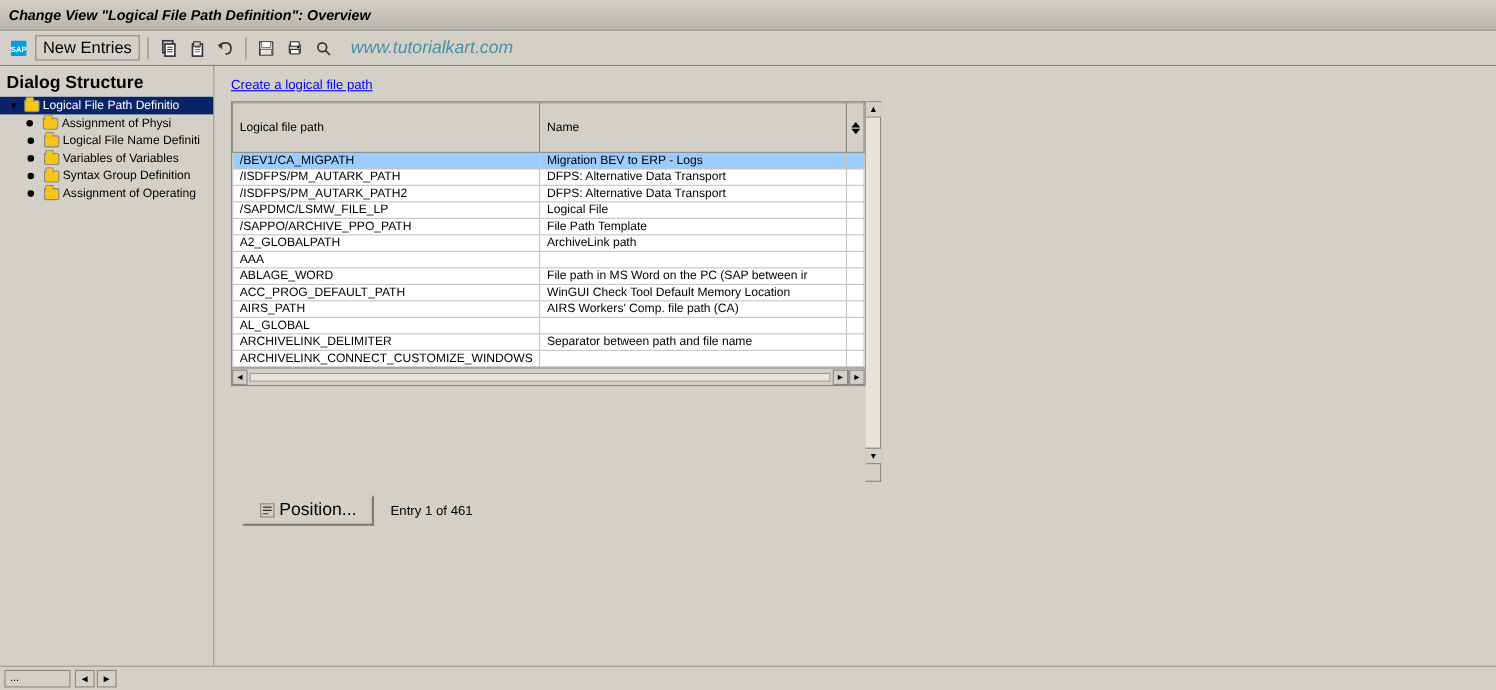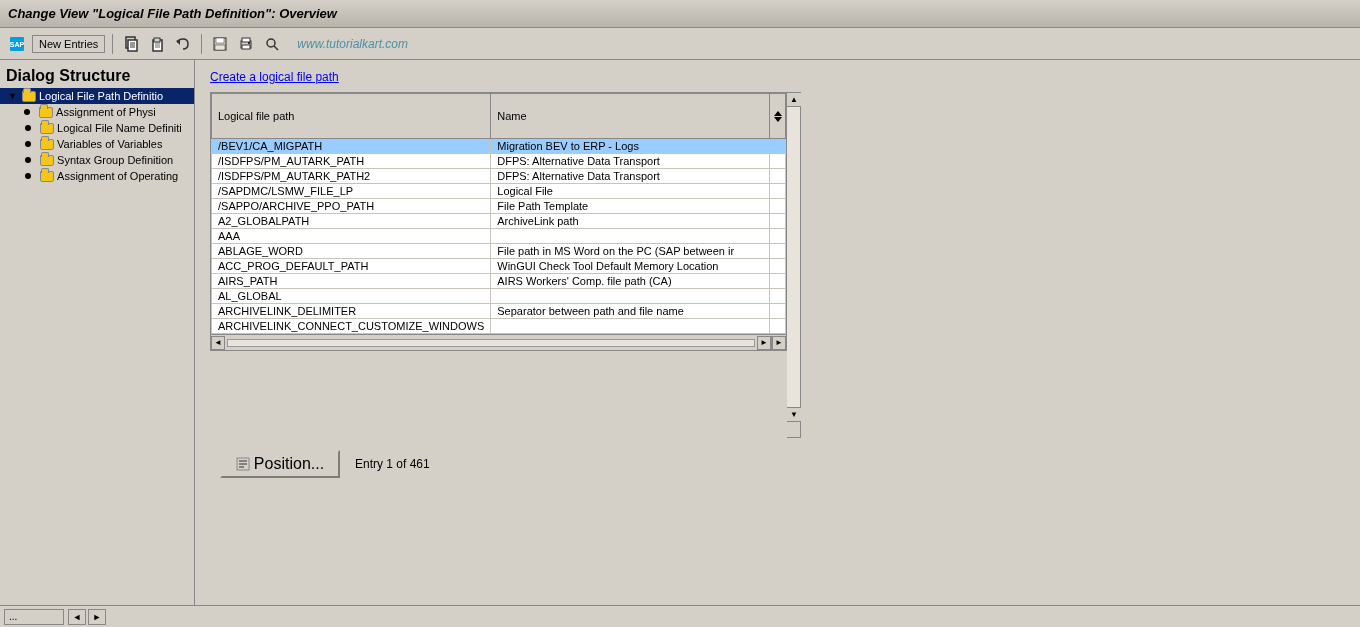--- a/index.html
+++ b/index.html
@@ -35,21 +35,21 @@
       align-items: center;
       gap: 4px;
       height: 32px;
     }
 
     .toolbar-btn {
       background: #d4d0c8;
       border: 1px solid #888;
       padding: 2px 6px;
       cursor: pointer;
-      font-size: 11px;
+      font-size: 15px;
       display: flex;
       align-items: center;
       gap: 3px;
       color: #000;
     }
 
     .toolbar-icon-btn {
       background: #d4d0c8;
       border: 1px solid transparent;
       width: 22px;
@@ -63,21 +63,21 @@
 
     .toolbar-separator {
       width: 1px;
       height: 20px;
       background: #888;
       margin: 0 3px;
     }
 
     .watermark {
       color: #4a90a4;
-      font-size: 12px;
+      font-size: 16px;
       font-style: italic;
       margin-left: 10px;
     }
 
     
     .main-area {
       display: flex;
       height: calc(627px - 28px - 32px - 22px);
       background: #d4d0c8;
     }

